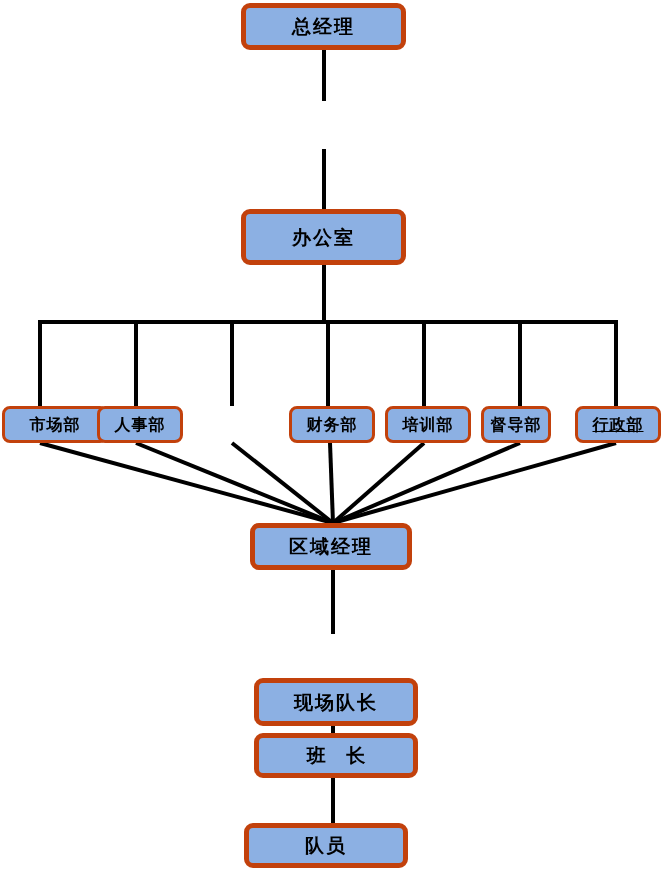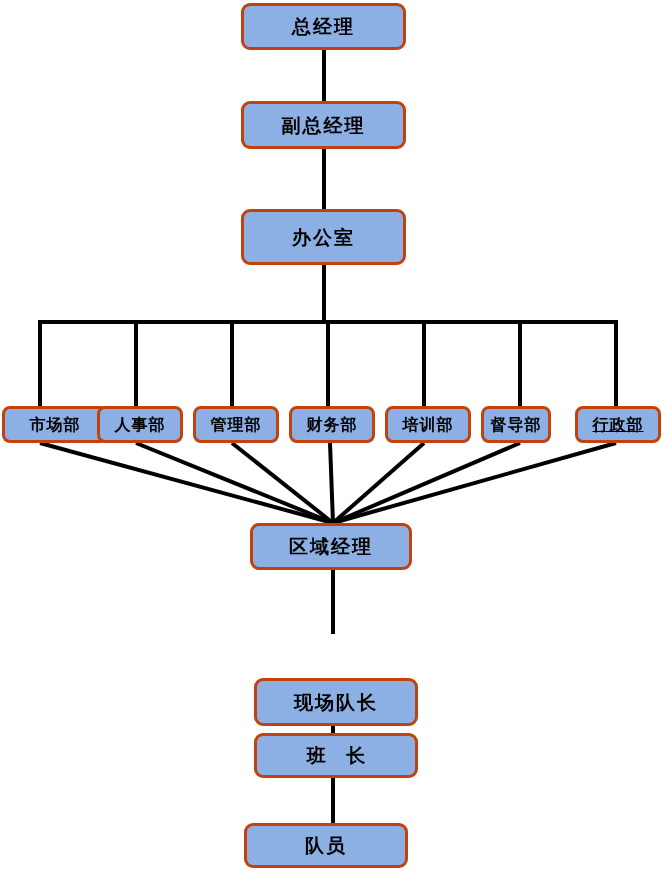--- a/index.html
+++ b/index.html
@@ -31,21 +31,21 @@
     width: 662px;
     height: 871px;
     z-index: 1;
   }
 
   .node {
     position: absolute;
     z-index: 2;
     box-sizing: border-box;
     background: #8cb0e3;
-    border: 3px solid #c2410c;
+    border: 5px solid #c2410c;
     border-radius: 9px;
     display: flex;
     align-items: center;
     justify-content: center;
     color: #000000;
     font-weight: bold;
     letter-spacing: 1px;
     text-align: center;
     line-height: 1;
     user-select: none;
@@ -105,39 +105,33 @@
       <line x1="333" y1="682" x2="333" y2="733"></line>
 
       <line x1="333" y1="778" x2="333" y2="823"></line>
     </g>
   </svg>
 
   <div class="node exec" style="left:241px; top:3px; width:165px; height:47px;">
     <span>总经理</span>
   </div>
 
-  <div class="node exec" style="left:241px; top:101px; width:165px; height:48px;">
-    <span>副总经理</span>
-  </div>
 
   <div class="node exec" style="left:241px; top:209px; width:165px; height:56px;">
     <span>办公室</span>
   </div>
 
   <div class="node dept" style="left:2px; top:406px; width:106px; height:37px;">
     <span>市场部</span>
   </div>
 
   <div class="node dept" style="left:97px; top:406px; width:86px; height:37px;">
     <span>人事部</span>
   </div>
 
-  <div class="node dept" style="left:193px; top:406px; width:86px; height:37px;">
-    <span>管理部</span>
-  </div>
 
   <div class="node dept" style="left:289px; top:406px; width:86px; height:37px;">
     <span>财务部</span>
   </div>
 
   <div class="node dept" style="left:385px; top:406px; width:86px; height:37px;">
     <span>培训部</span>
   </div>
 
   <div class="node dept" style="left:481px; top:406px; width:70px; height:37px;">

